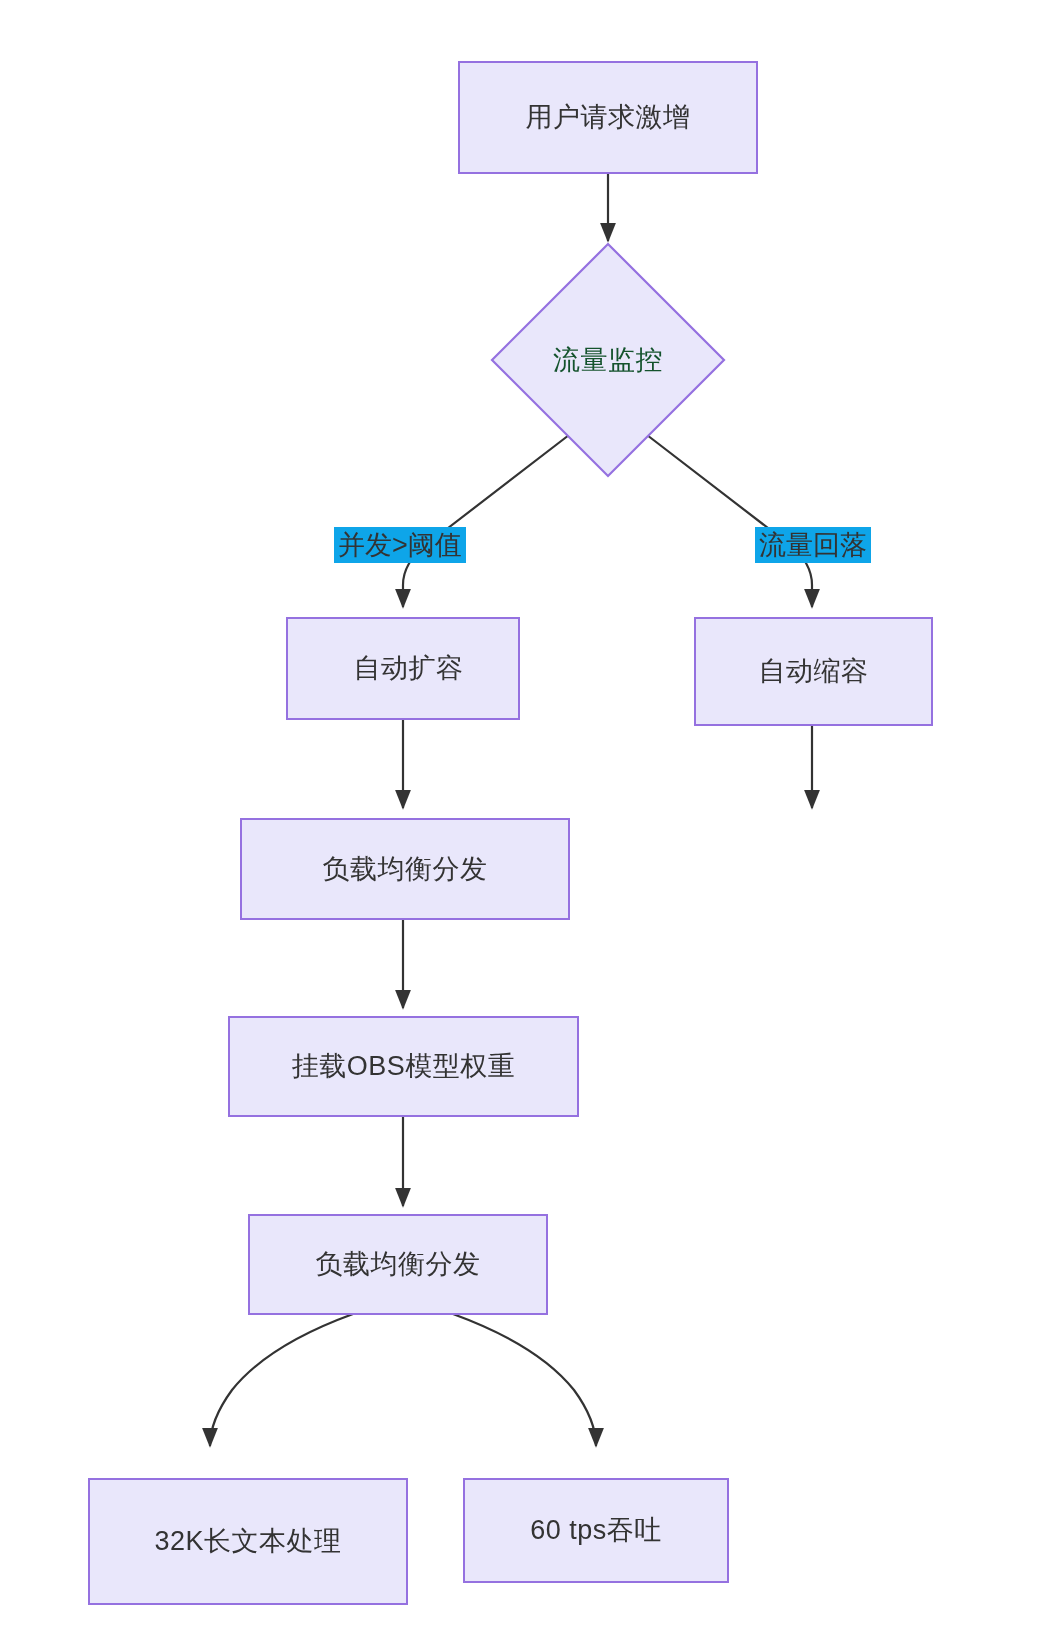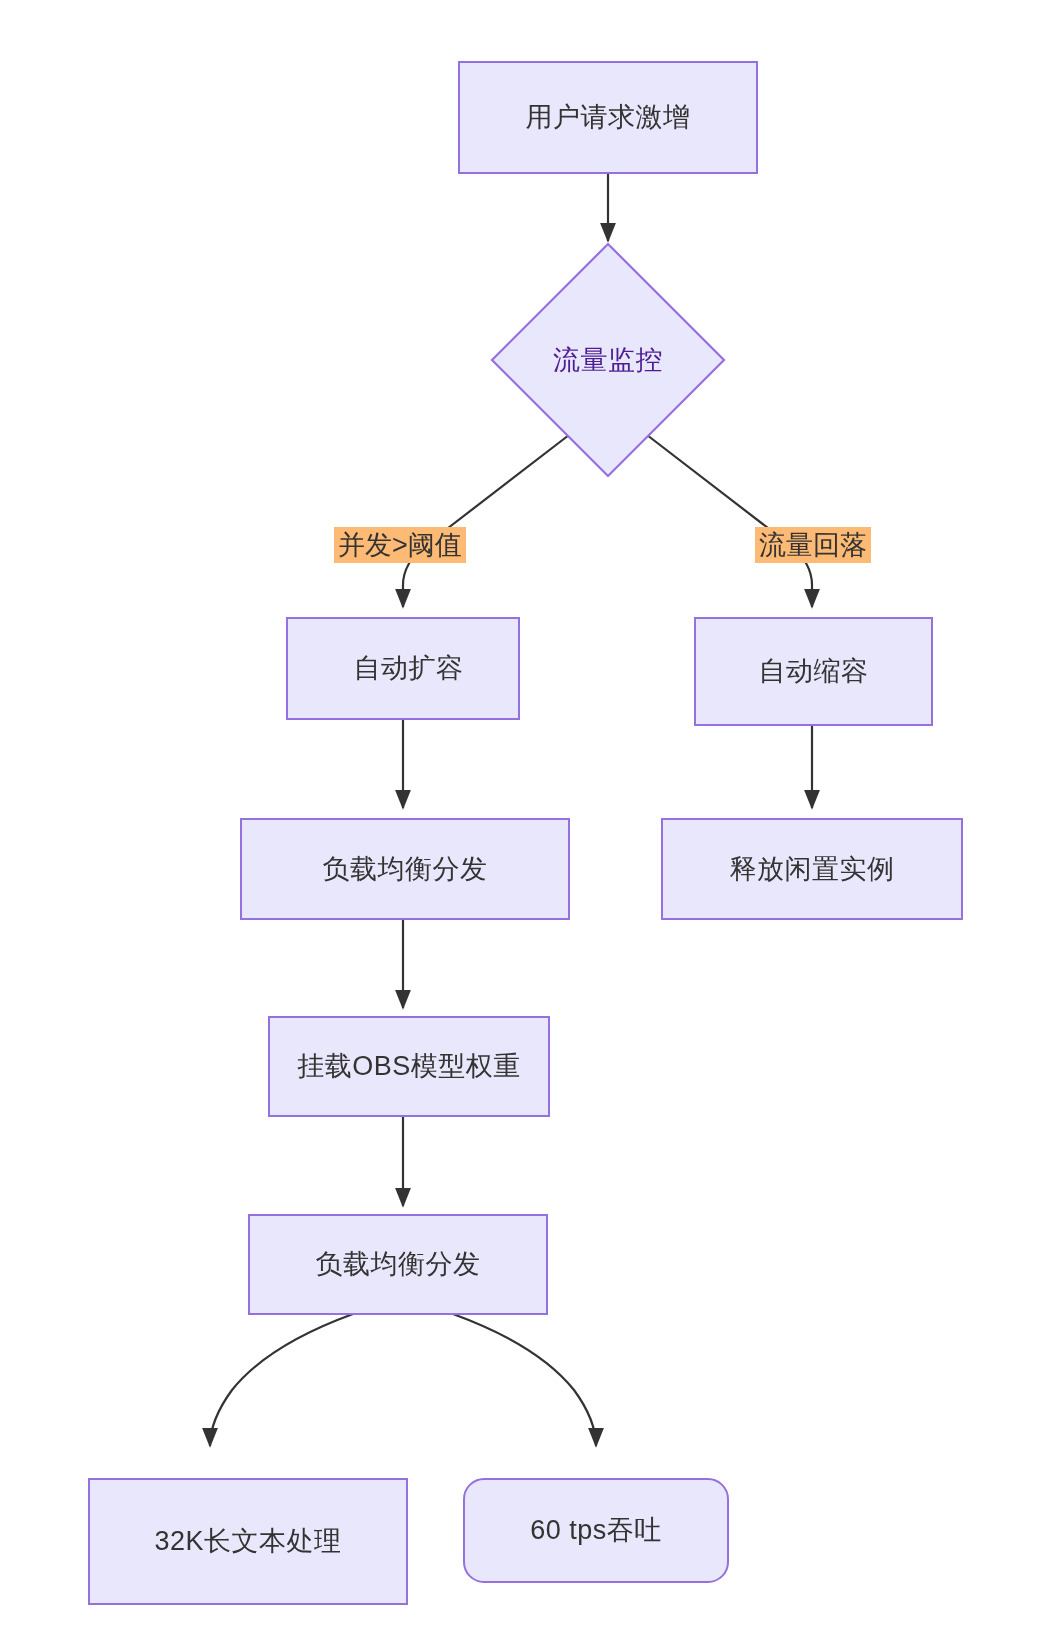--- a/index.html
+++ b/index.html
@@ -47,25 +47,25 @@
     position: absolute;
     left: 0;
     top: 0;
     width: 100%;
     height: 100%;
   }
   .diamond-label {
     position: relative;
     z-index: 2;
     font-size: 27px;
-    color: #4c1d95;
+    color: #14532d;
   }
   .edge-label {
     position: absolute;
-    background: #fdba74;
+    background: #0ea5e9;
     color: #333333;
     font-size: 27px;
     line-height: 1.2;
     padding: 2px 4px;
     white-space: nowrap;
     box-sizing: border-box;
   }
 </style>
 </head>
 <body>
@@ -122,33 +122,30 @@
   </div>
 
   <div class="node" style="left:694px; top:617px; width:239px; height:109px;">
     <span>自动缩容</span>
   </div>
 
   <div class="node" style="left:240px; top:818px; width:330px; height:102px;">
     <span>负载均衡分发</span>
   </div>
 
-  <div class="node" style="left:661px; top:818px; width:302px; height:102px;">
-    <span>释放闲置实例</span>
-  </div>
 
-  <div class="node" style="left:228px; top:1016px; width:282px; height:101px;margin-left:40px;">
+  <div class="node" style="left:228px; top:1016px; width:351px; height:101px;">
     <span>挂载OBS模型权重</span>
   </div>
 
   <div class="node" style="left:248px; top:1214px; width:300px; height:101px;">
     <span>负载均衡分发</span>
   </div>
 
   <div class="node" style="left:56px; top:1478px; width:320px; height:127px;margin-left:32px;">
     <span>32K长文本处理</span>
   </div>
 
-  <div class="node" style="left:463px; top:1478px; width:266px; height:105px;border-radius:21px;">
+  <div class="node" style="left:463px; top:1478px; width:266px; height:105px;">
     <span>60 tps吞吐</span>
   </div>
 
 </div>
 
 </body></html>

